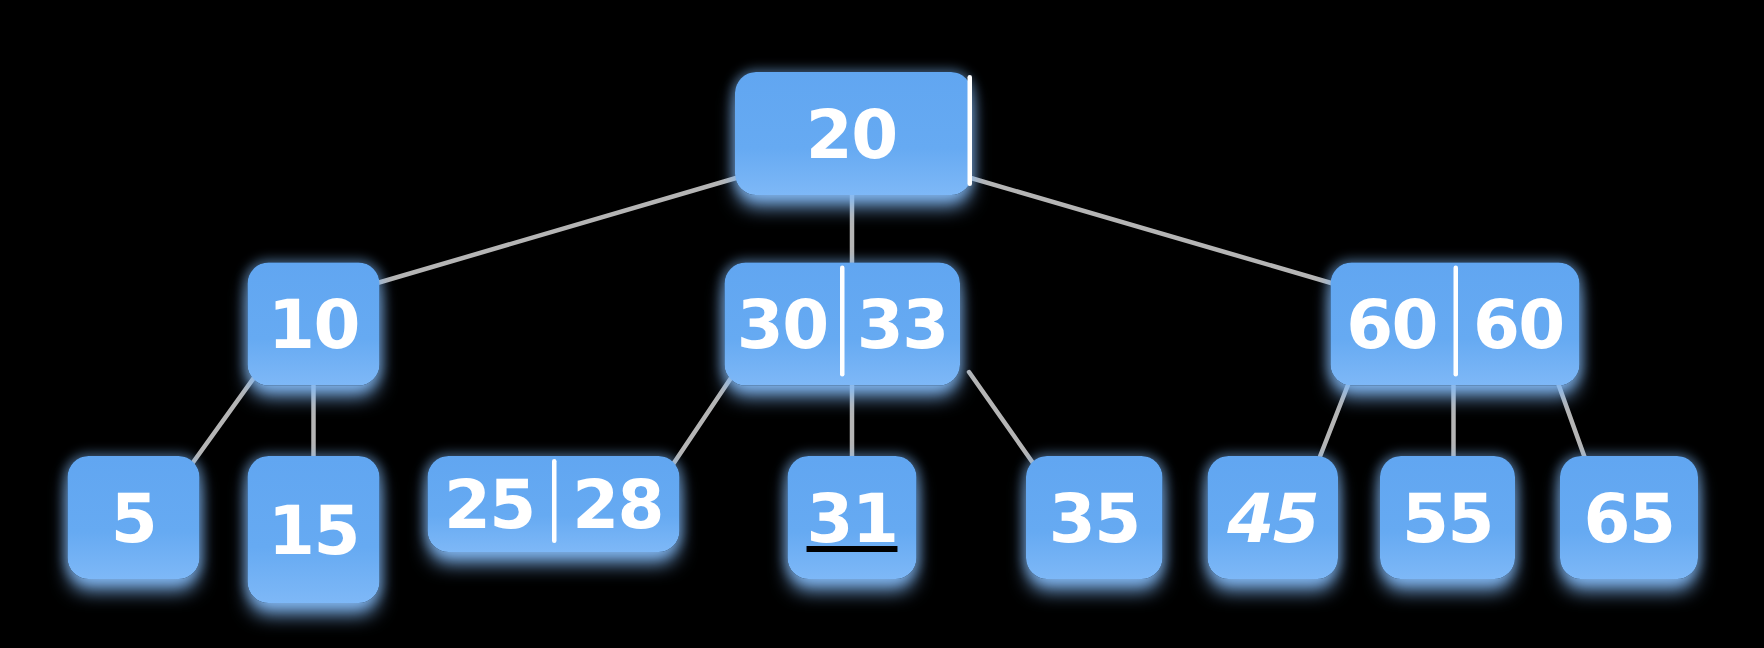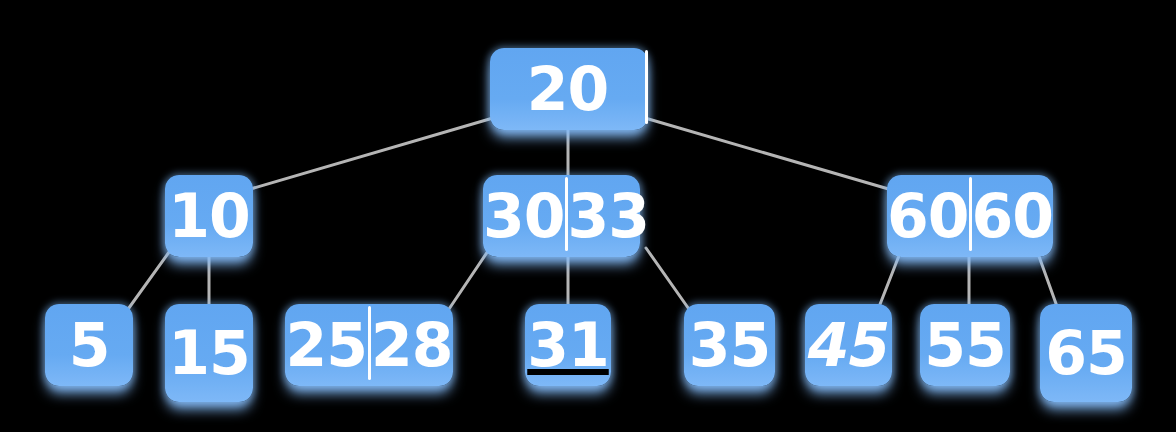--- a/index.html
+++ b/index.html
@@ -40,21 +40,21 @@
     box-shadow:
       0 9px 13px -2px rgba(133, 188, 248, 0.95),
       0 0 7px 2px rgba(133, 188, 248, 0.45);
   }
   .key {
     flex: 1 1 0;
     display: flex;
     align-items: center;
     justify-content: center;
     color: var(--key-color, #ffffff);
-    font-size: 60px;
+    font-size: 45px;
     font-weight: 700;
     line-height: 1;
     letter-spacing: -1px;
     user-select: none;
   }
   .divider {
     width: 3px;
     flex: 0 0 3px;
     margin: 2px 0 6px 0;
     background: var(--divider-color, #ffffff);
@@ -95,34 +95,34 @@
         <span class="key">60</span>
         <span class="divider"></span>
         <span class="key">60</span>
       </div>
       <div class="bnode" style="left: 45px; top: 304px; width: 88px; height: 82px;">
         <span class="key">5</span>
       </div>
       <div class="bnode" style="left: 165px; top: 304px; width: 88px; height: 98px;">
         <span class="key">15</span>
       </div>
-      <div class="bnode" style="left: 285px; top: 304px; width: 168px; height: 82px; justify-content: flex-end;">
+      <div class="bnode" style="left: 285px; top: 304px; width: 168px; height: 64px; justify-content: flex-end;">
         <span class="key">25</span>
         <span class="divider"></span>
         <span class="key">28</span>
       </div>
       <div class="bnode" style="left: 525px; top: 304px; width: 86px; height: 82px; text-decoration: underline;">
         <span class="key">31</span>
       </div>
       <div class="bnode" style="left: 684px; top: 304px; width: 91px; height: 82px;">
         <span class="key">35</span>
       </div>
       <div class="bnode" style="left: 805px; top: 304px; width: 87px; height: 82px; font-style: italic;">
         <span class="key">45</span>
       </div>
       <div class="bnode" style="left: 920px; top: 304px; width: 90px; height: 82px;">
         <span class="key">55</span>
       </div>
-      <div class="bnode" style="left: 1040px; top: 304px; width: 92px; height: 98px; align-items: center;">
+      <div class="bnode" style="left: 1040px; top: 304px; width: 92px; height: 82px; align-items: center;">
         <span class="key">65</span>
       </div>
     </div>
 </div>
 
 </body></html>

